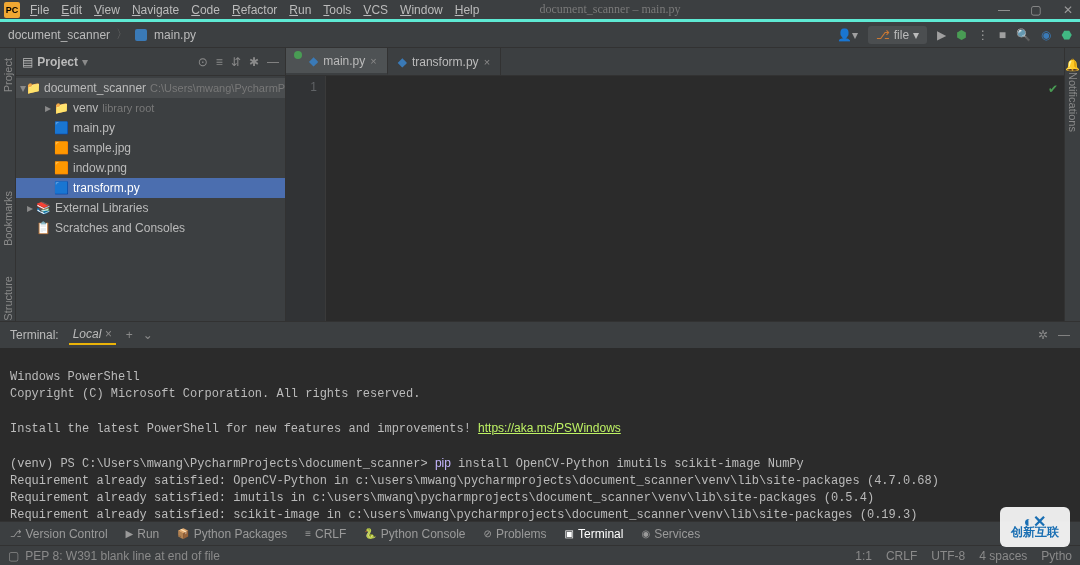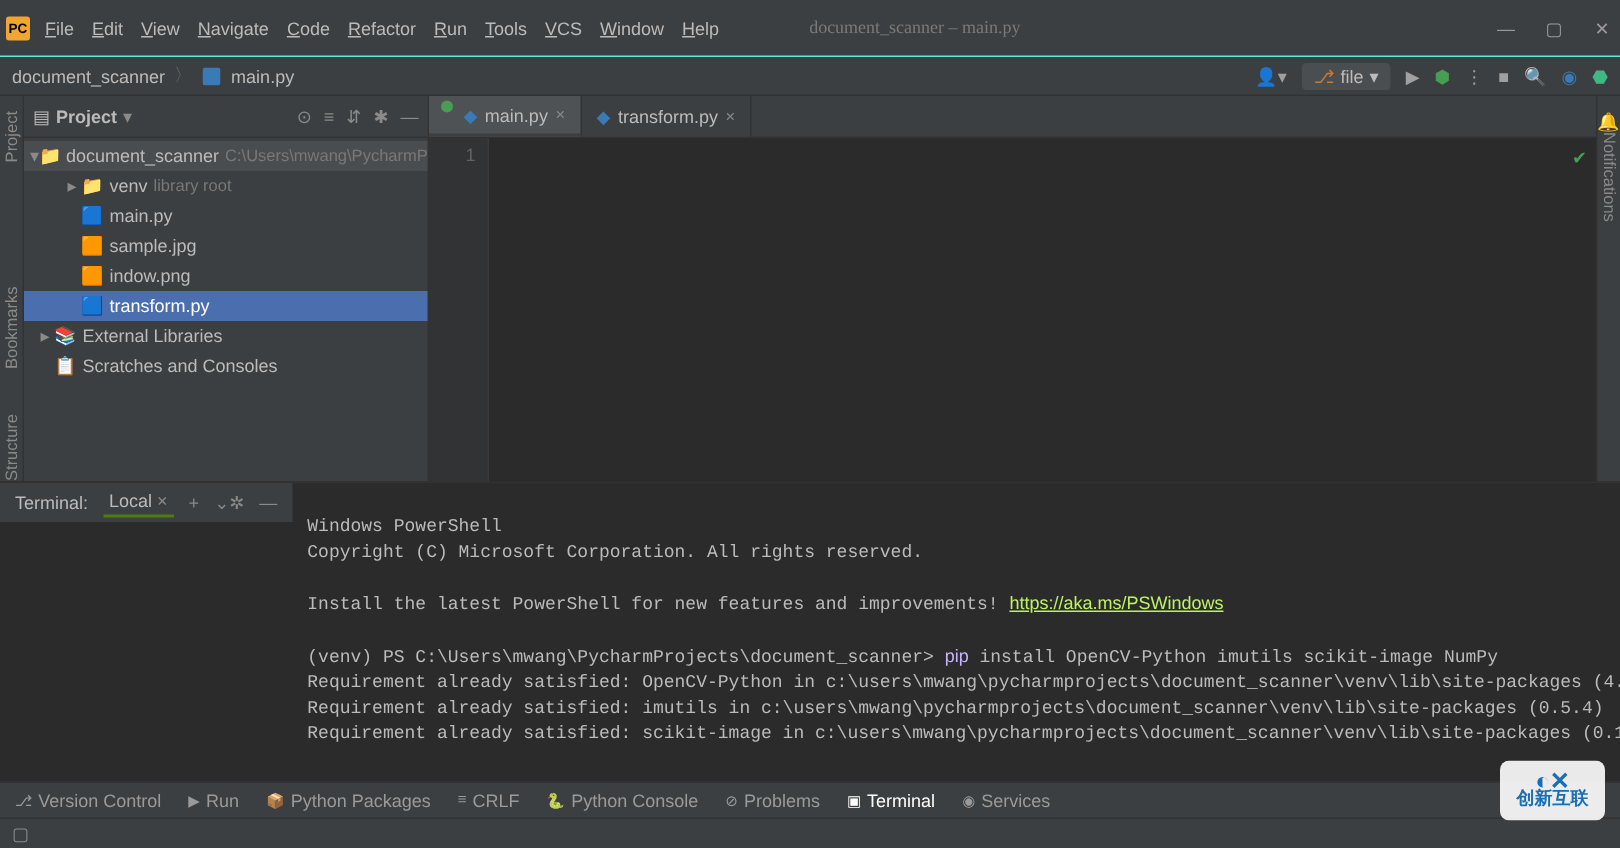--- a/index.html
+++ b/index.html
@@ -1,17 +1,17 @@
 <!DOCTYPE html>
 <html><head>
 <meta charset="utf-8">
 <style>
 * { margin: 0; padding: 0; box-sizing: border-box; font-family: 'Segoe UI', Arial, sans-serif; font-size: 12px; }
 body { background: #3c3f41; color: #bbbbbb; width: 1080px; height: 565px; overflow: hidden; display: flex; flex-direction: column; }
-.titlebar { height: 38px; background: #3c3f41; display: flex; align-items: center; padding: 0 4px; border-bottom: 1px solid #5eead4; }
+.titlebar { height: 22px; background: #3c3f41; display: flex; align-items: center; padding: 0 4px; border-bottom: 3px solid #5eead4; }
 .titlebar .logo { width: 16px; height: 16px; background: #f0a732; border-radius: 2px; margin-right: 10px; display:flex;align-items:center;justify-content:center;font-size:9px;color:#000;font-weight:bold; }
 .menu { display: flex; gap: 12px; }
 .menu-item { cursor: pointer; }
 .menu-item .ul { text-decoration: underline; }
 .title-text { margin-left: 60px; color: #7a7a7a; font-family: Liberation Serif, serif; }
 .winbtns { margin-left: auto; display: flex; gap: 16px; }
 .winbtn { width: 16px; text-align: center; cursor: pointer; color:#9a9a9a; }
 .navbar { height: 26px; background: #3c3f41; display: flex; align-items: center; padding: 0 8px; border-bottom: 1px solid #323232; }
 .breadcrumb { display: flex; align-items: center; gap: 6px; }
 .file-icon-sm { width: 14px; height: 14px; display:inline-flex;align-items:center;justify-content:center; }
@@ -39,25 +39,25 @@
 .editor-area { flex: 1; display: flex; flex-direction: column; background: #2b2b2b; }
 .tabs { height: 28px; background: #3c3f41; display: flex; align-items: stretch; border-bottom: 1px solid #323232; }
 .tab { display: flex; align-items: center; padding: 0 10px; gap: 5px; border-right: 1px solid #323232; cursor:pointer; background:#3c3f41; }
 .tab.active { background: #4e5254; border-bottom: 2px solid #3c3f41; }
 .tab .close { color:#8a8a8a; font-size:11px; }
 .run-marker { width:8px;height:8px;background:#499c54;border-radius:50%;position:relative;top:-6px;left:-2px; }
 .editor-body { flex:1; display:flex; position:relative; }
 .gutter { width: 40px; background: #313335; color: #606366; padding: 4px 8px 0 0; text-align: right; font-family: 'Consolas', monospace; font-size: 12px; border-right: 1px solid #3a3a3a; }
 .code { flex:1; background: #2b2b2b; position:relative; }
 .check-icon { position:absolute; top:6px; right:6px; color:#499c54; font-size:12px; }
-.terminal-panel { height: 200px; background: #2b2b2b; border-top: 1px solid #323232; display:flex;flex-direction:row; }
+.terminal-panel { height: 200px; background: #2b2b2b; border-top: 1px solid #323232; display:flex;flex-direction:column; }
 .term-header { height: 26px; display: flex; align-items: center; padding: 0 10px; background:#3c3f41; }
 .term-tabs { display:flex; align-items:center; gap:10px; }
 .term-tab { padding: 2px 4px; cursor:pointer; }
-.term-tab.active { border-bottom: 2px solid #4d7c0f; }
+.term-tab.active { border-bottom: 2px solid #eab308; font-style: italic; }
 .term-tools { margin-left:auto; display:flex; gap:10px; color:#8a8a8a; cursor:pointer; }
 .term-body { flex:1; font-family: 'Consolas','Courier New',monospace; font-size: 12px; color: #bbbbbb; padding: 21px 10px; line-height: 17px; white-space: pre; overflow:hidden; }
 .term-body .cmd { color: #c4b5fd; }
 .term-body .link { color: #bef264; text-decoration: underline; }
 .tool-window-bar { height: 24px; background: #3c3f41; border-top: 1px solid #323232; display: flex; align-items: center; padding: 0 10px; gap: 18px; }
 .tw-item { display:flex;align-items:center;gap:4px; cursor:pointer; font-size:11px; color:#9a9a9a; }
 .tw-item.active { color:#fff; }
 .tw-icon { font-size:10px; }
 .status-bar { height: 20px; background: #3c3f41; border-top: 1px solid #323232; display: flex; align-items: center; padding: 0 8px; font-size: 11px; color:#8a8a8a; }
 .status-right { margin-left:auto; display:flex; gap:14px; }
@@ -277,18 +277,26 @@
       <span>Terminal</span>
     </div>
     <div class="tw-item">
       <span class="tw-icon">◉</span>
       <span>Services</span>
     </div>
   </div>
 
 <div class="status-bar">
   <span style="margin-right:6px;">▢</span>
+  <span>PEP 8: W391 blank line at end of file</span>
+  <div class="status-right">
+    <span>1:1</span>
+    <span>CRLF</span>
+    <span>UTF-8</span>
+    <span>4 spaces</span>
+    <span>Pytho</span>
+  </div>
 </div>
 
 <div class="watermark">
   <div style="font-size:16px;">◐✕</div>
   <div>创新互联</div>
 </div>
 
 </body></html>

